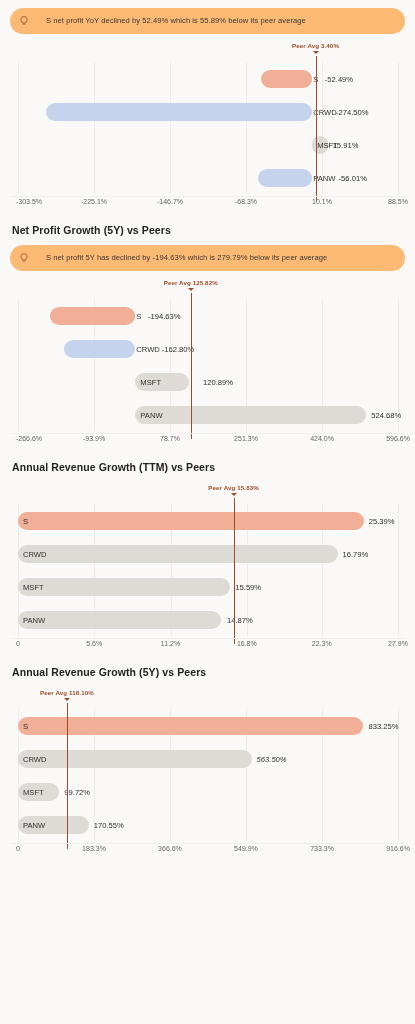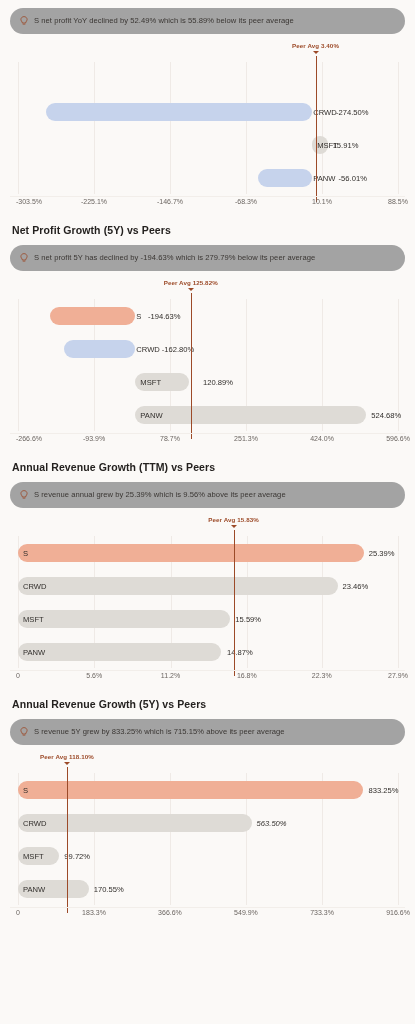--- a/index.html
+++ b/index.html
@@ -17,26 +17,26 @@
 
   .panel-title {
     font-size: 10.5px;
     font-weight: bold;
     letter-spacing: .1px;
     color: #24211f;
     margin: 4px 0 9px 2px;
   }
 
   .callout {
-    background: #a3a3a3;
+    background: #fdba74;
     border-radius: 16px;
     padding: 8px 12px 8px 10px;
     display: flex;
     align-items: flex-start;
-    gap: 6px;
+    gap: 18px;
     margin-bottom: 6px;
   }
   .callout .bulb { flex: 0 0 auto; display:block; line-height:0; }
   .callout-text {
     font-size: 7.6px;
     color: #3a3633;
     letter-spacing: .05px;
     line-height: 1.3;
   }
 
@@ -132,20 +132,25 @@
       <div class="chart">
         <div class="plot" style="height: 132px;">
           <div class="grid">
             <div class="gridline" style="left: 8px;"></div>
             <div class="gridline" style="left: 84px;"></div>
             <div class="gridline" style="left: 160px;"></div>
             <div class="gridline" style="left: 236px;"></div>
             <div class="gridline" style="left: 312px;"></div>
             <div class="gridline" style="left: 388px;"></div>
           </div>
+          <div class="bar-row" style="position: absolute; left: 0px; right: 0px; top: 0px; height: 33px;">
+            <div class="bar c-salmon" style="left: 251.326px; width: 50.8832px; height: 18px;"></div>
+            <div class="bar-name" style="left: 303.209px;">S</div>
+            <div class="bar-value" style="left: 314.809px;">-52.49%</div>
+          </div>
           <div class="bar-row" style="position: absolute; left: 0px; right: 0px; top: 33px; height: 33px;">
             <div class="bar c-blue" style="left: 36.1122px; width: 266.097px; height: 18px;"></div>
             <div class="bar-name" style="left: 303.209px;">CRWD</div>
             <div class="bar-value" style="left: 326px;">-274.50%</div>
           </div>
           <div class="bar-row" style="position: absolute; left: 0px; right: 0px; top: 66px; height: 33px;">
             <div class="bar c-gray" style="left: 302.209px; width: 15.423px; height: 18px;"></div>
             <div class="bar-name" style="left: 307.209px;">MSFT</div>
             <div class="bar-value" style="left: 322.632px;">15.91%</div>
           </div>
@@ -218,46 +223,39 @@
           <div class="tick" style="left: 84.0264px; transform: translateX(-50%);">-93.9%</div>
           <div class="tick" style="left: 160.009px; transform: translateX(-50%);">78.7%</div>
           <div class="tick" style="left: 235.991px; transform: translateX(-50%);">251.3%</div>
           <div class="tick" style="left: 312.018px; transform: translateX(-50%);">424.0%</div>
           <div class="tick" style="left: 388px; transform: translateX(-50%);">596.6%</div>
         </div>
       </div>
     </div>
     <div class="panel">
       <div class="panel-title">Annual Revenue Growth (TTM) vs Peers</div>
-      <div class="callout">
-        <span class="bulb"><svg width="8" height="10" viewBox="0 0 8 10">
-            <path d="M4 0.6 C2.2 0.6 0.9 1.9 0.9 3.5 C0.9 4.6 1.6 5.3 2.2 6.1 L2.2 7 L5.8 7 L5.8 6.1 C6.4 5.3 7.1 4.6 7.1 3.5 C7.1 1.9 5.8 0.6 4 0.6 Z" fill="none" stroke="#9C4A28" stroke-width="0.8"></path>
-            <rect x="2.6" y="7.8" width="2.8" height="0.8" rx="0.4" fill="#9C4A28"></rect>
-          </svg></span>
-        <span class="callout-text">S revenue annual grew by 25.39% which is 9.56% above its peer average</span>
-      </div>
       <div class="chart">
         <div class="plot" style="height: 132px;">
           <div class="grid">
             <div class="gridline" style="left: 8px;"></div>
             <div class="gridline" style="left: 84.2724px;"></div>
             <div class="gridline" style="left: 160.545px;"></div>
             <div class="gridline" style="left: 236.817px;"></div>
             <div class="gridline" style="left: 311.728px;"></div>
             <div class="gridline" style="left: 388px;"></div>
           </div>
           <div class="bar-row" style="position: absolute; left: 0px; right: 0px; top: 0px; height: 33px;">
             <div class="bar c-salmon" style="left: 8px; width: 345.814px; height: 18px;"></div>
             <div class="bar-name" style="left: 13px;">S</div>
             <div class="bar-value" style="left: 358.814px;">25.39%</div>
           </div>
           <div class="bar-row" style="position: absolute; left: 0px; right: 0px; top: 33px; height: 33px;">
             <div class="bar c-gray" style="left: 8px; width: 319.527px; height: 18px;"></div>
             <div class="bar-name" style="left: 13px;">CRWD</div>
-            <div class="bar-value" style="left: 332.527px;">23.46%</div>
+            <div class="bar-value" style="left: 332.527px;">16.79%</div>
           </div>
           <div class="bar-row" style="position: absolute; left: 0px; right: 0px; top: 66px; height: 33px;">
             <div class="bar c-gray" style="left: 8px; width: 212.337px; height: 18px;"></div>
             <div class="bar-name" style="left: 13px;">MSFT</div>
             <div class="bar-value" style="left: 225.337px;">15.59%</div>
           </div>
           <div class="bar-row" style="position: absolute; left: 0px; right: 0px; top: 99px; height: 33px;">
             <div class="bar c-gray" style="left: 8px; width: 202.53px; height: 18px;"></div>
             <div class="bar-name" style="left: 13px;">PANW</div>
             <div class="bar-value" style="left: 217px;">14.87%</div>
@@ -272,27 +270,20 @@
           <div class="tick" style="left: 84.2724px; transform: translateX(-50%);">5.6%</div>
           <div class="tick" style="left: 160.545px; transform: translateX(-50%);">11.2%</div>
           <div class="tick" style="left: 236.817px; transform: translateX(-50%);">16.8%</div>
           <div class="tick" style="left: 311.728px; transform: translateX(-50%);">22.3%</div>
           <div class="tick" style="left: 388px; transform: translateX(-50%);">27.9%</div>
         </div>
       </div>
     </div>
     <div class="panel">
       <div class="panel-title">Annual Revenue Growth (5Y) vs Peers</div>
-      <div class="callout">
-        <span class="bulb"><svg width="8" height="10" viewBox="0 0 8 10">
-            <path d="M4 0.6 C2.2 0.6 0.9 1.9 0.9 3.5 C0.9 4.6 1.6 5.3 2.2 6.1 L2.2 7 L5.8 7 L5.8 6.1 C6.4 5.3 7.1 4.6 7.1 3.5 C7.1 1.9 5.8 0.6 4 0.6 Z" fill="none" stroke="#9C4A28" stroke-width="0.8"></path>
-            <rect x="2.6" y="7.8" width="2.8" height="0.8" rx="0.4" fill="#9C4A28"></rect>
-          </svg></span>
-        <span class="callout-text">S revenue 5Y grew by 833.25% which is 715.15% above its peer average</span>
-      </div>
       <div class="chart">
         <div class="plot" style="height: 132px;">
           <div class="grid">
             <div class="gridline" style="left: 8px;"></div>
             <div class="gridline" style="left: 83.9917px;"></div>
             <div class="gridline" style="left: 159.983px;"></div>
             <div class="gridline" style="left: 235.975px;"></div>
             <div class="gridline" style="left: 312.008px;"></div>
             <div class="gridline" style="left: 388px;"></div>
           </div>

